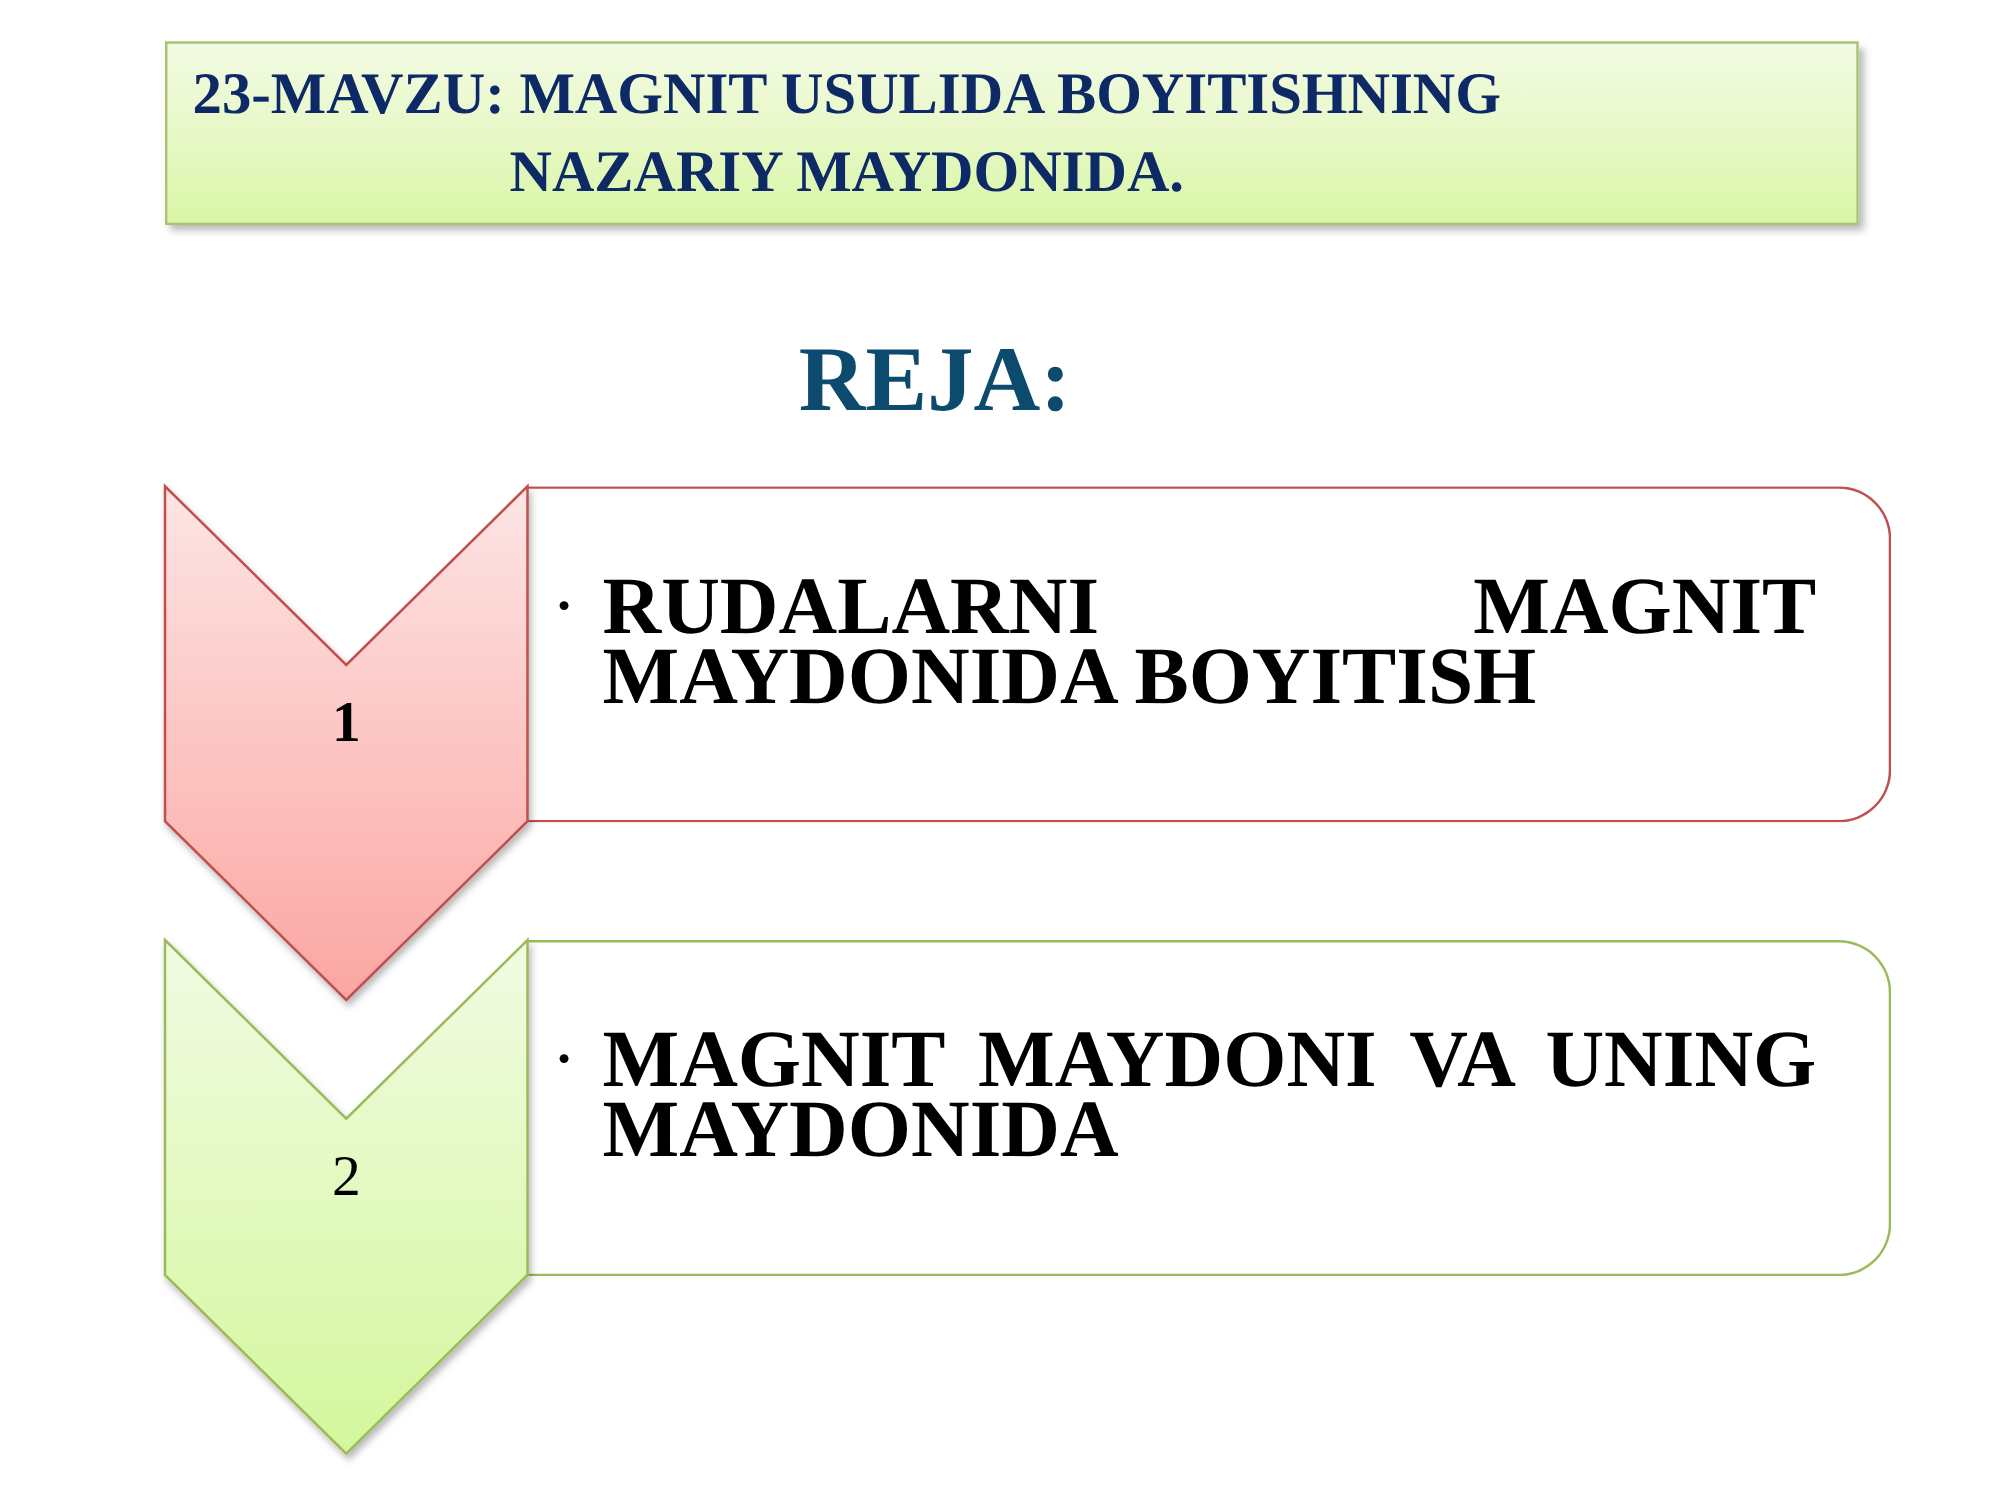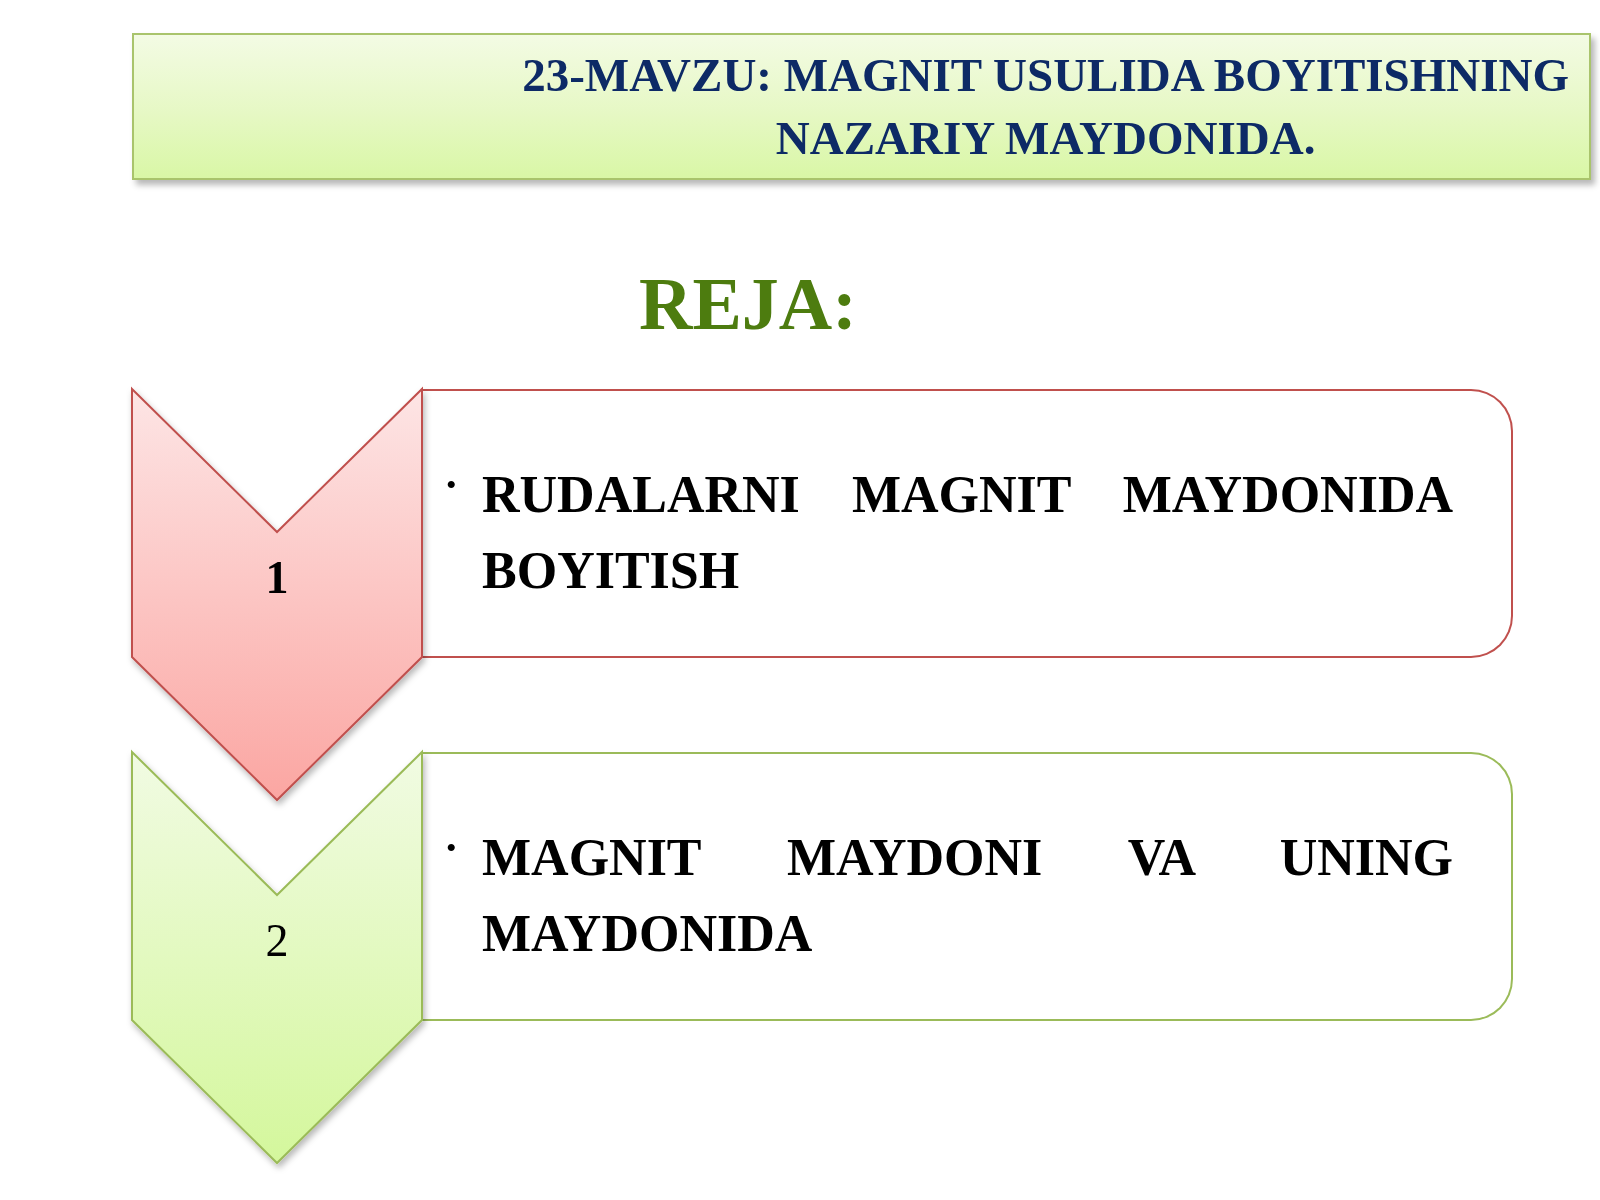--- a/index.html
+++ b/index.html
@@ -1,52 +1,52 @@
 <!DOCTYPE html>
 <html><head>
 <meta charset="utf-8">
 <style>
   html, body { margin:0; padding:0; background:#ffffff; }
   body { width:1600px; height:1200px; position:relative; overflow:hidden;
          font-family:"Liberation Serif", "DejaVu Serif", serif; }
   .title-box {
-    position:absolute; left:132px; top:33px; width:1459px; height:147px;
+    position:absolute; left:132px; top:33px; width:1355px; height:147px;
     box-sizing:border-box; border:2px solid #a9c46c;
     background:linear-gradient(to bottom, #f3fbe4 0%, #e6f8c4 55%, #d9f7a6 100%);
     box-shadow:4px 5px 6px rgba(0,0,0,0.28);
-    display:flex; align-items:center; justify-content:flex-end; text-align:center;
+    display:flex; align-items:center; justify-content:flex-start; text-align:center;
   }
   .title-text {
     color:#0d2a66; font-weight:bold; font-size:47px; line-height:63px;
     margin:0; padding:0 20px;
   }
   .reja {
     position:absolute; left:0; width:1496px; top:262px; text-align:center;
-    color:#4d7c0f; font-weight:bold; font-size:74px; line-height:84px;
+    color:#0c4a6e; font-weight:bold; font-size:74px; line-height:84px;
   }
   .chev { position:absolute; left:124px; width:310px; }
   .chev svg { display:block; overflow:visible; }
   .chev-label {
     position:absolute; left:0; width:290px; text-align:center;
     font-size:46px; color:#000; margin-left:8px;
   }
   .item-box {
     position:absolute; left:422px; width:1091px; box-sizing:border-box;
     background:#ffffff; border-radius:0 42px 42px 0;
     border-style:solid; border-width:2px 2px 2px 0;
   }
   .item-box.red { border-color:#c0504d; }
   .item-box.green { border-color:#9bbb59; }
   .bullet-row {
     position:absolute; left:24px; right:58px; top:66px;
     display:flex; align-items:flex-start;
   }
   .bullet { font-size:30px; line-height:56px; width:36px; color:#000; }
   .bullet-text {
-    flex:1; font-weight:bold; font-size:52px; line-height:76px; color:#000;
+    flex:1; font-weight:bold; font-size:65px; line-height:56px; color:#000;
     text-align:justify; text-align-last:left;
   }
 </style>
 </head>
 <body>
 
 <div class="title-box">
   <p class="title-text">
     <span>23-MAVZU: MAGNIT USULIDA BOYITISHNING</span><br>
     <span>NAZARIY MAYDONIDA.</span>

